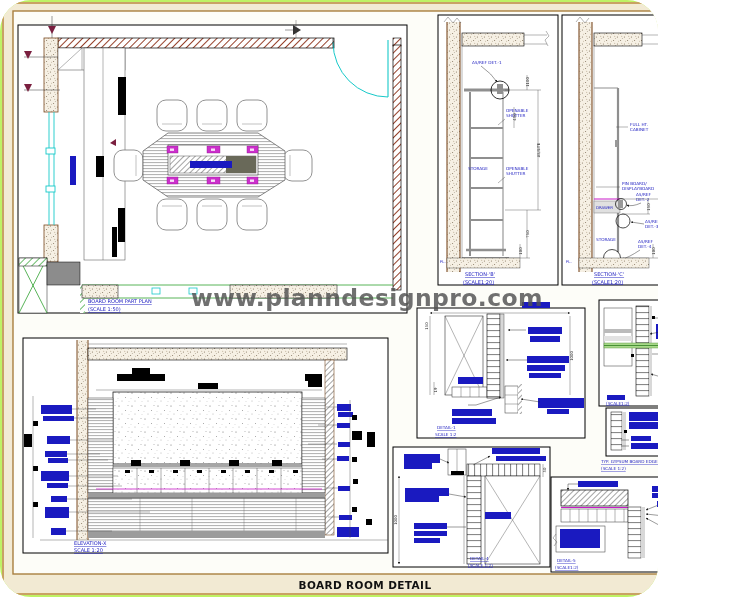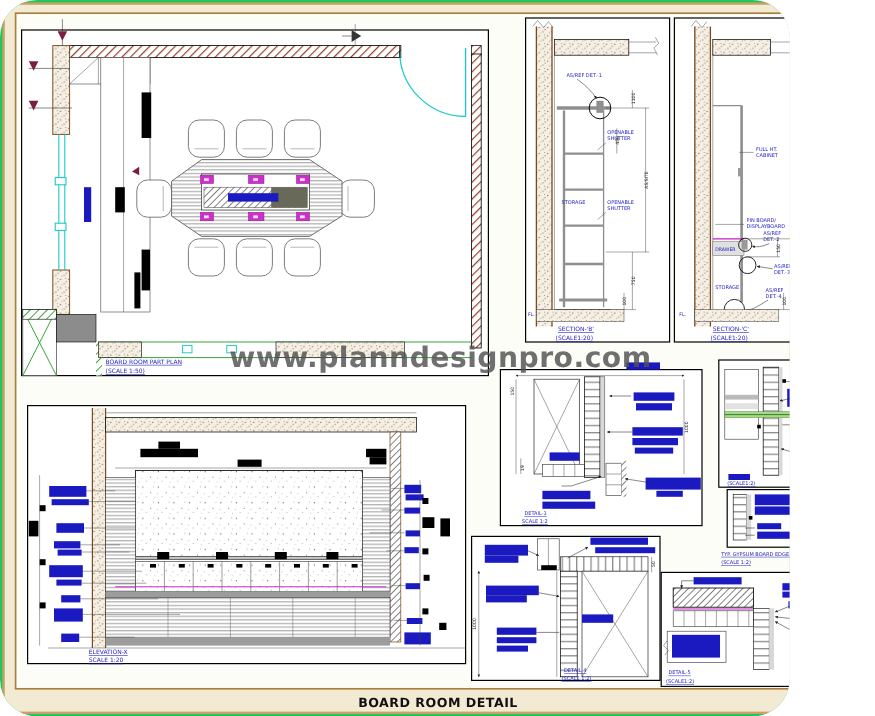--- a/index.html
+++ b/index.html
@@ -1,16 +1,16 @@
 <!DOCTYPE html>
 <html><head>
 <meta charset="utf-8">
 <style>
   html,body{margin:0;padding:0;background:#fff;}
-  .sheet{position:relative;width:658px;height:597px;background:#22c55e;overflow:hidden;border-radius:31px;}
+  .sheet{position:relative;width:658px;height:597px;background:#bef264;overflow:hidden;border-radius:31px;}
   svg{position:absolute;left:0;top:0;}
   svg text{font-family:"DejaVu Sans","Liberation Sans",sans-serif;}
   .b{fill:#2323c2;font-size:4.2px;}
   .b2{fill:#2323c2;font-size:3.9px;}
   .cap{fill:#2323c2;font-size:5px;text-decoration:underline;}
   .cap2{fill:#2323c2;font-size:4.2px;text-decoration:underline;}
   .d{fill:#222;font-size:3.8px;}
   .ln{stroke:#222;stroke-width:.45;fill:none;}
   .lt{stroke:#444;stroke-width:.4;fill:none;}
   .fr{fill:#fff;stroke:#000;stroke-width:1;}

